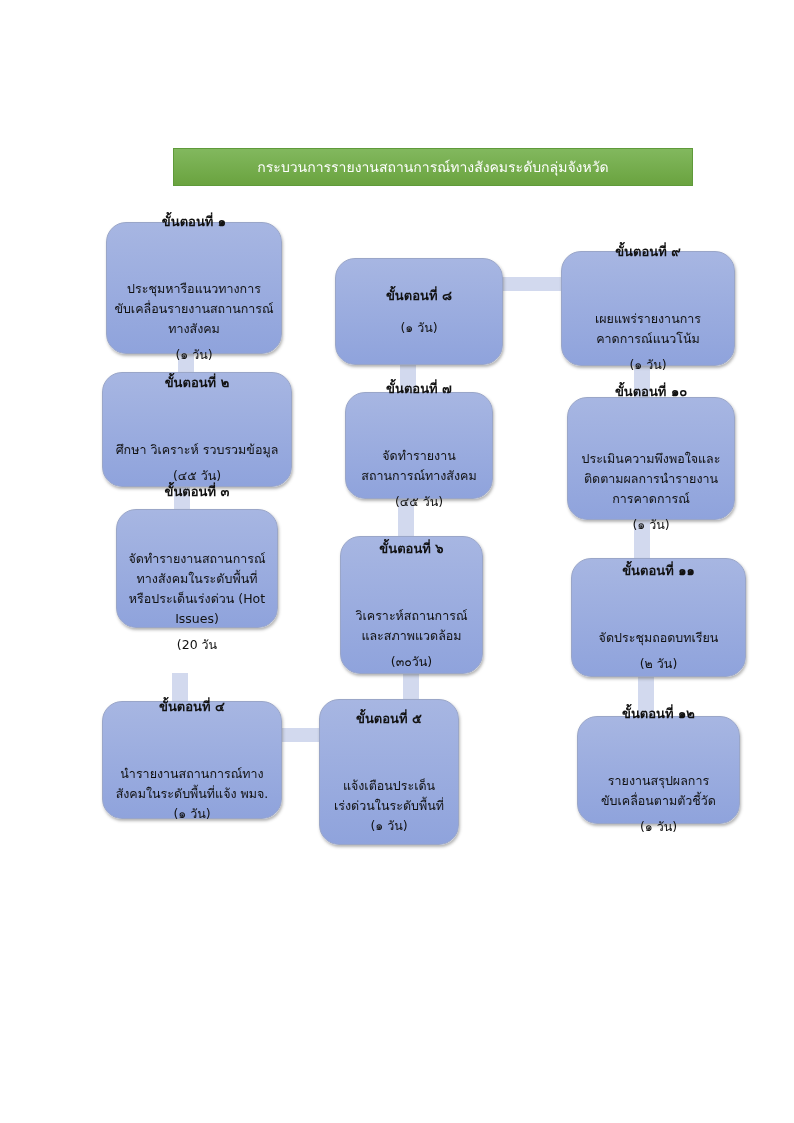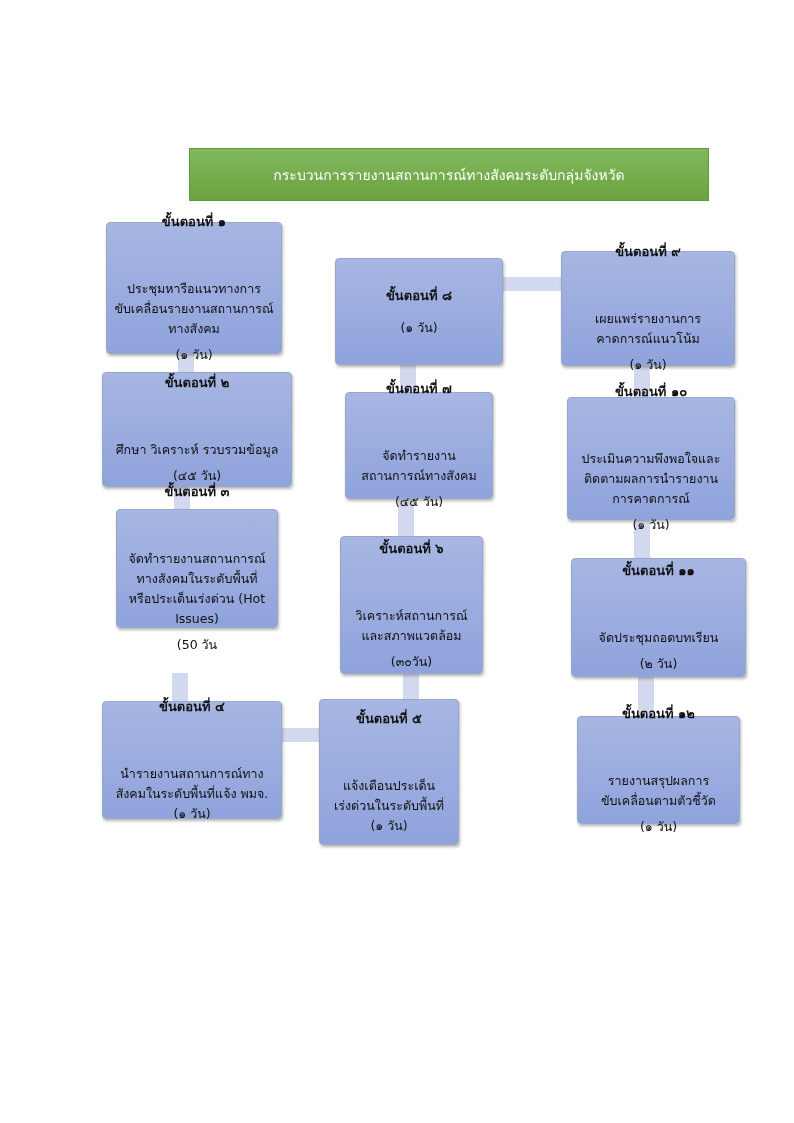--- a/index.html
+++ b/index.html
@@ -1,33 +1,33 @@
 <!DOCTYPE html>
 <html><head>
 <meta charset="utf-8">
 <style>
   html, body { margin: 0; padding: 0; }
   body {
     width: 794px; height: 1123px; background: #ffffff; position: relative; overflow: hidden;
     font-family: "DejaVu Sans", sans-serif;
   }
   .title-bar {
-    position: absolute; left: 173px; top: 148px; width: 520px; height: 53px;
+    position: absolute; left: 173px; top: 148px; width: 520px; height: 38px;
     background: linear-gradient(to bottom, #82b85e 0%, #6aa33f 100%);
     border: 1px solid #5f9a3a;
     box-sizing: border-box;
     display: flex; align-items: center; justify-content: center;
-    color: #ffffff; font-size: 14px; margin-left: 16px;
+    color: #ffffff; font-size: 14px;
   }
   .connector {
     position: absolute; background: #d2d9ee;
   }
   .box {
     position: absolute; box-sizing: border-box;
-    border-radius: 4px;
+    border-radius: 20px;
     background: linear-gradient(to bottom, #a7b6e2 0%, #8fa3dc 100%);
     border: 1px solid #9aa6c8;
     box-shadow: 1px 2px 3px rgba(90,90,90,0.45);
     display: flex; flex-direction: column; align-items: center; justify-content: center;
     text-align: center; color: #111111; font-size: 12.5px; line-height: 20px;
     padding: 4px 6px;
   }
   .box .step-title { font-weight: bold; font-size: 13px; margin-bottom: 6px; }
   .box .step-desc { white-space: pre-line; margin-top: 41px; }
   .box .step-duration { margin-top: 6px; }
@@ -63,21 +63,21 @@
   <div class="step-desc">ศึกษา วิเคราะห์ รวบรวมข้อมูล</div>
   <div class="step-duration">(๔๕ วัน)</div>
 </div>
 
 <div class="box" style="left:116px; top:509px; width:162px; height:119px;">
   <div class="step-title">ขั้นตอนที่ ๓</div>
   <div class="step-desc">จัดทำรายงานสถานการณ์
 ทางสังคมในระดับพื้นที่
 หรือประเด็นเร่งด่วน (Hot
 Issues)</div>
-  <div class="step-duration">(50 วัน</div>
+  <div class="step-duration">(20 วัน</div>
 </div>
 
 <div class="box tight" style="left:102px; top:701px; width:180px; height:118px;">
   <div class="step-title">ขั้นตอนที่ ๔</div>
   <div class="step-desc">นำรายงานสถานการณ์ทาง
 สังคมในระดับพื้นที่แจ้ง พมจ.</div>
   <div class="step-duration">(๑ วัน)</div>
 </div>
 
 <div class="box tight" style="left:319px; top:699px; width:140px; height:146px;">

